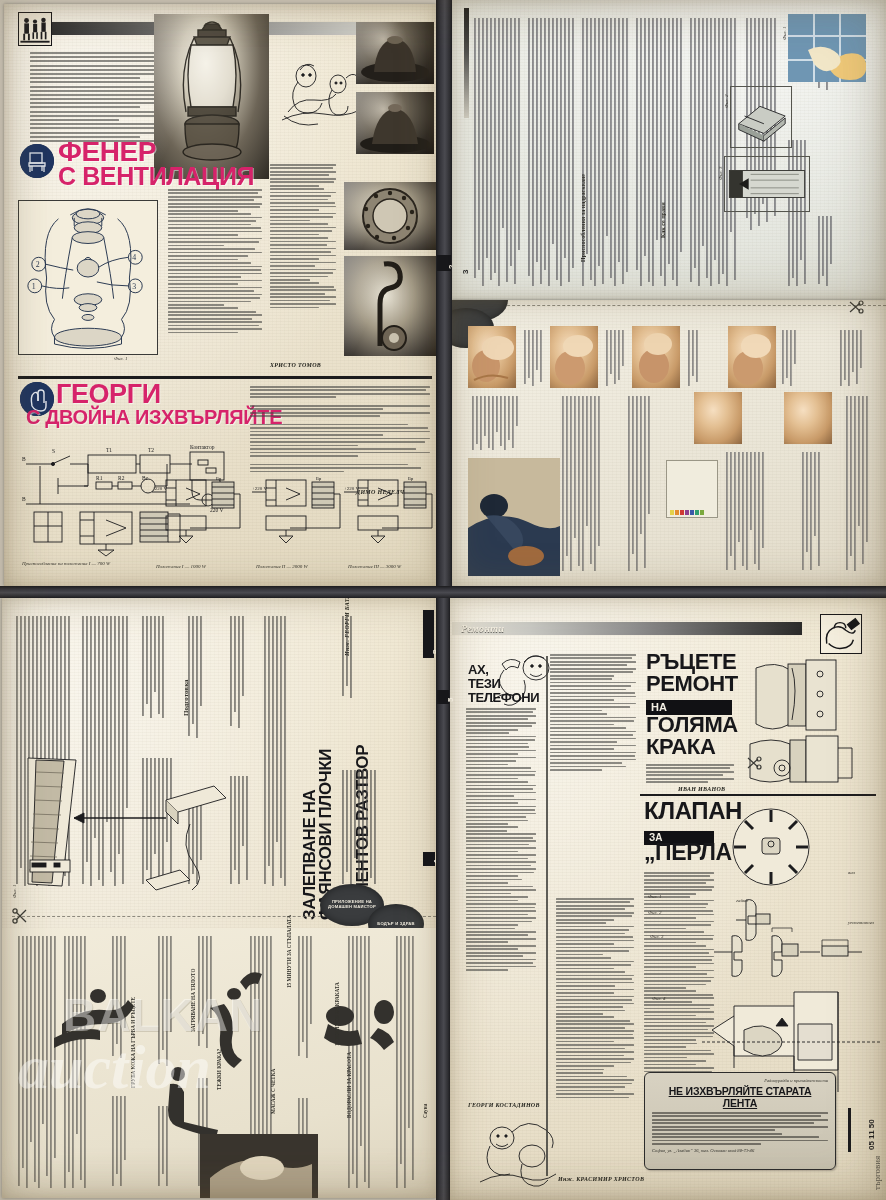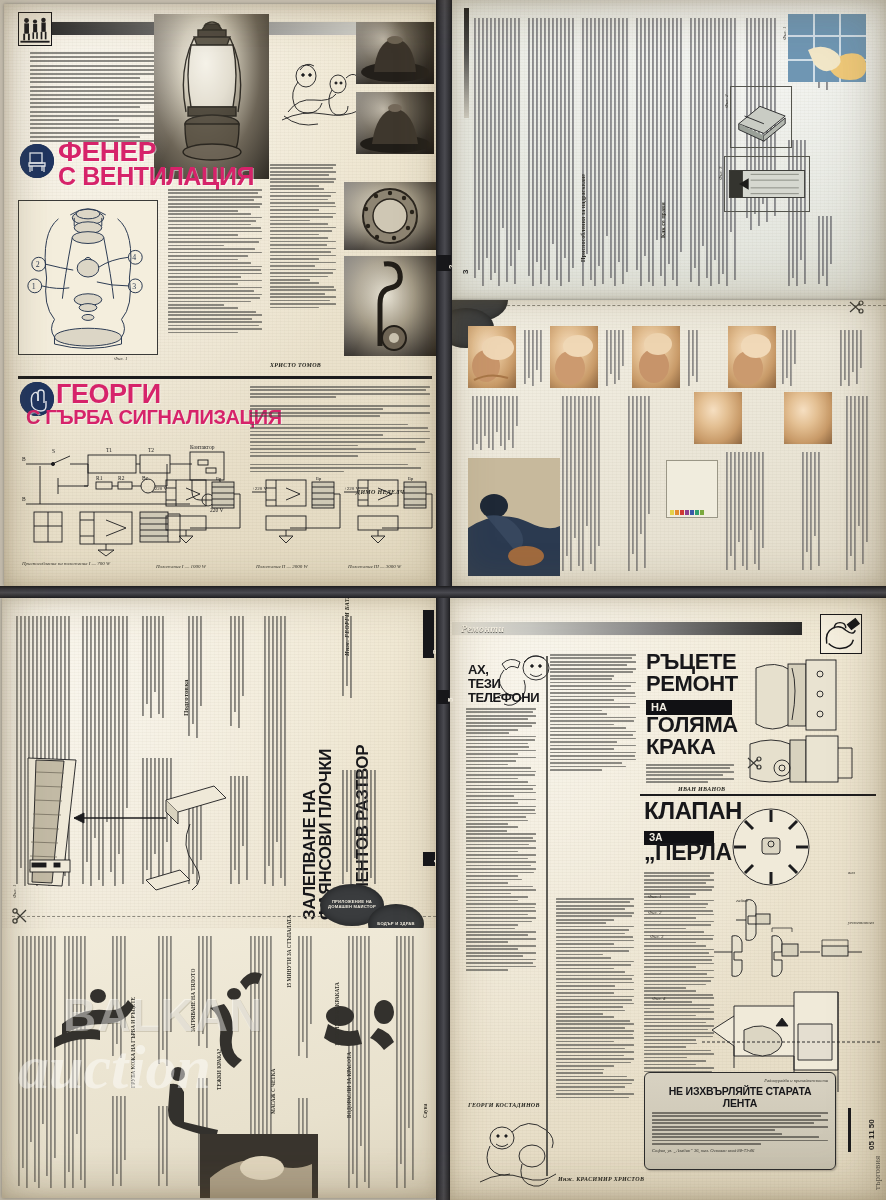--- a/index.html
+++ b/index.html
@@ -166,21 +166,21 @@
 
   
   .adbox {
     position:absolute; border:1.5px solid #2c2c2c; border-radius:6px;
     background: linear-gradient(180deg,#d8d2c2,#c8c2b0);
     box-shadow: 1px 1px 2px rgba(0,0,0,.25);
     padding: 5px 7px;
   }
   .adbox .adt {
     font-weight:800; font-size:10.5px; color:#17171a; text-align:center;
-    letter-spacing:-.2px; margin-bottom:3px;
+    letter-spacing:-.2px; margin-bottom:3px;text-decoration:underline;
   }
 
   
   .swatches { position:absolute; display:flex; gap:1px; }
   .swatches i { display:block; width:4px; height:5px; }
 
   
   .wm {
     position:absolute; pointer-events:none;
     font-family:Liberation Sans, sans-serif; font-weight:700;
@@ -496,21 +496,21 @@
       <svg viewBox="0 0 34 34" width="34" height="34">
         <circle cx="17" cy="17" r="17" fill="#1f3560"></circle>
         <g stroke="#e3e7ee" stroke-width="1.4" fill="none">
           <path d="M12 24 q-2 -10 2 -13 q3 -2 4 2 l0 6"></path>
           <path d="M18 19 v-8 q0 -3 3 -3 q3 0 3 3 v10"></path>
           <path d="M12 24 q3 5 9 5 q5 0 5 -5 v-5"></path>
         </g>
       </svg>
     </div>
     <div class="hl pink" style="position:absolute; left:52px; top:378px; font-size:27px;">ГЕОРГИ</div>
-    <div class="hl pink" style="position:absolute; left:22px; top:404px; font-size:20px;">С ГЪРБА СИГНАЛИЗАЦИЯ</div>
+    <div class="hl pink" style="position:absolute; left:22px; top:404px; font-size:20px;">С ДВОЙНА ИЗХВЪРЛЯЙТЕ</div>
 
     <div class="col tcol" style="left:246px; top:382px; width:180px;">
       <div class="ln sm" style="width:100%"></div>
         <div class="ln sm" style="width:98%"></div>
       <div class="ln sm" style="width:100%"></div>
         <div class="ln sm" style="width:48%"></div>
       <div style="height:5px"></div>
       <div class="ln sm" style="width:100%"></div>
         <div class="ln sm" style="width:96%"></div>
       <div class="ln sm" style="width:100%"></div>

